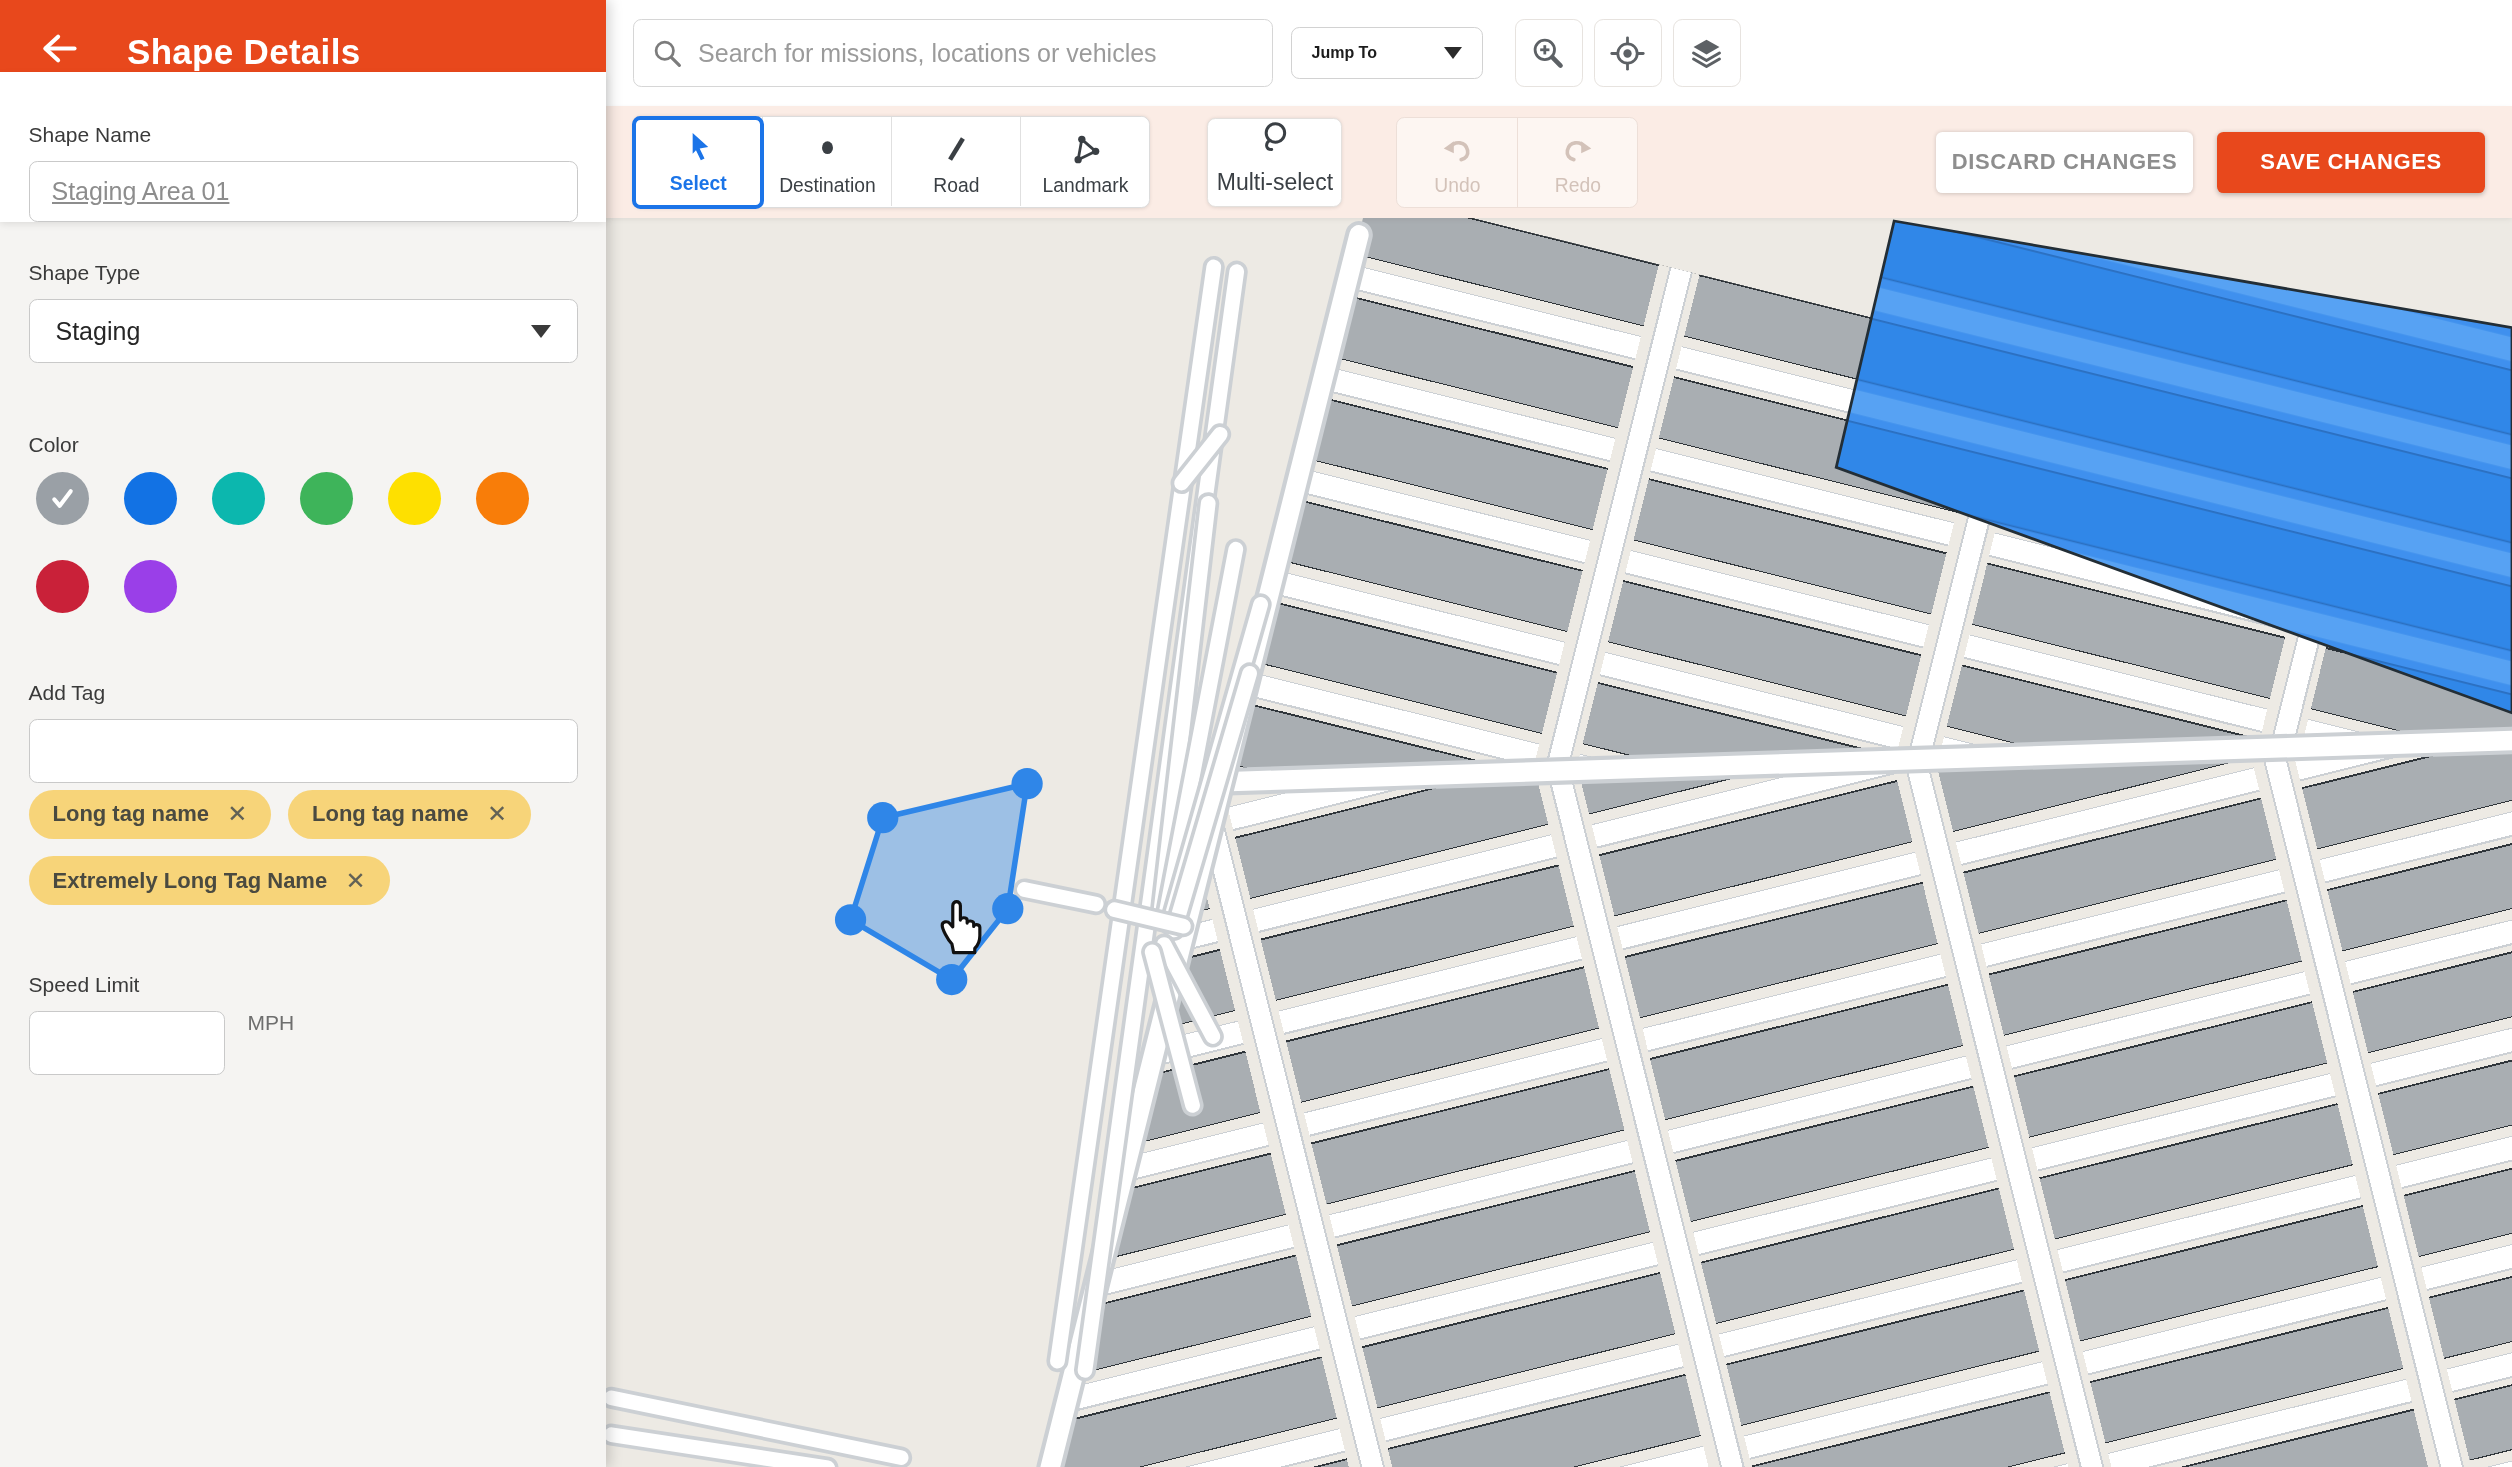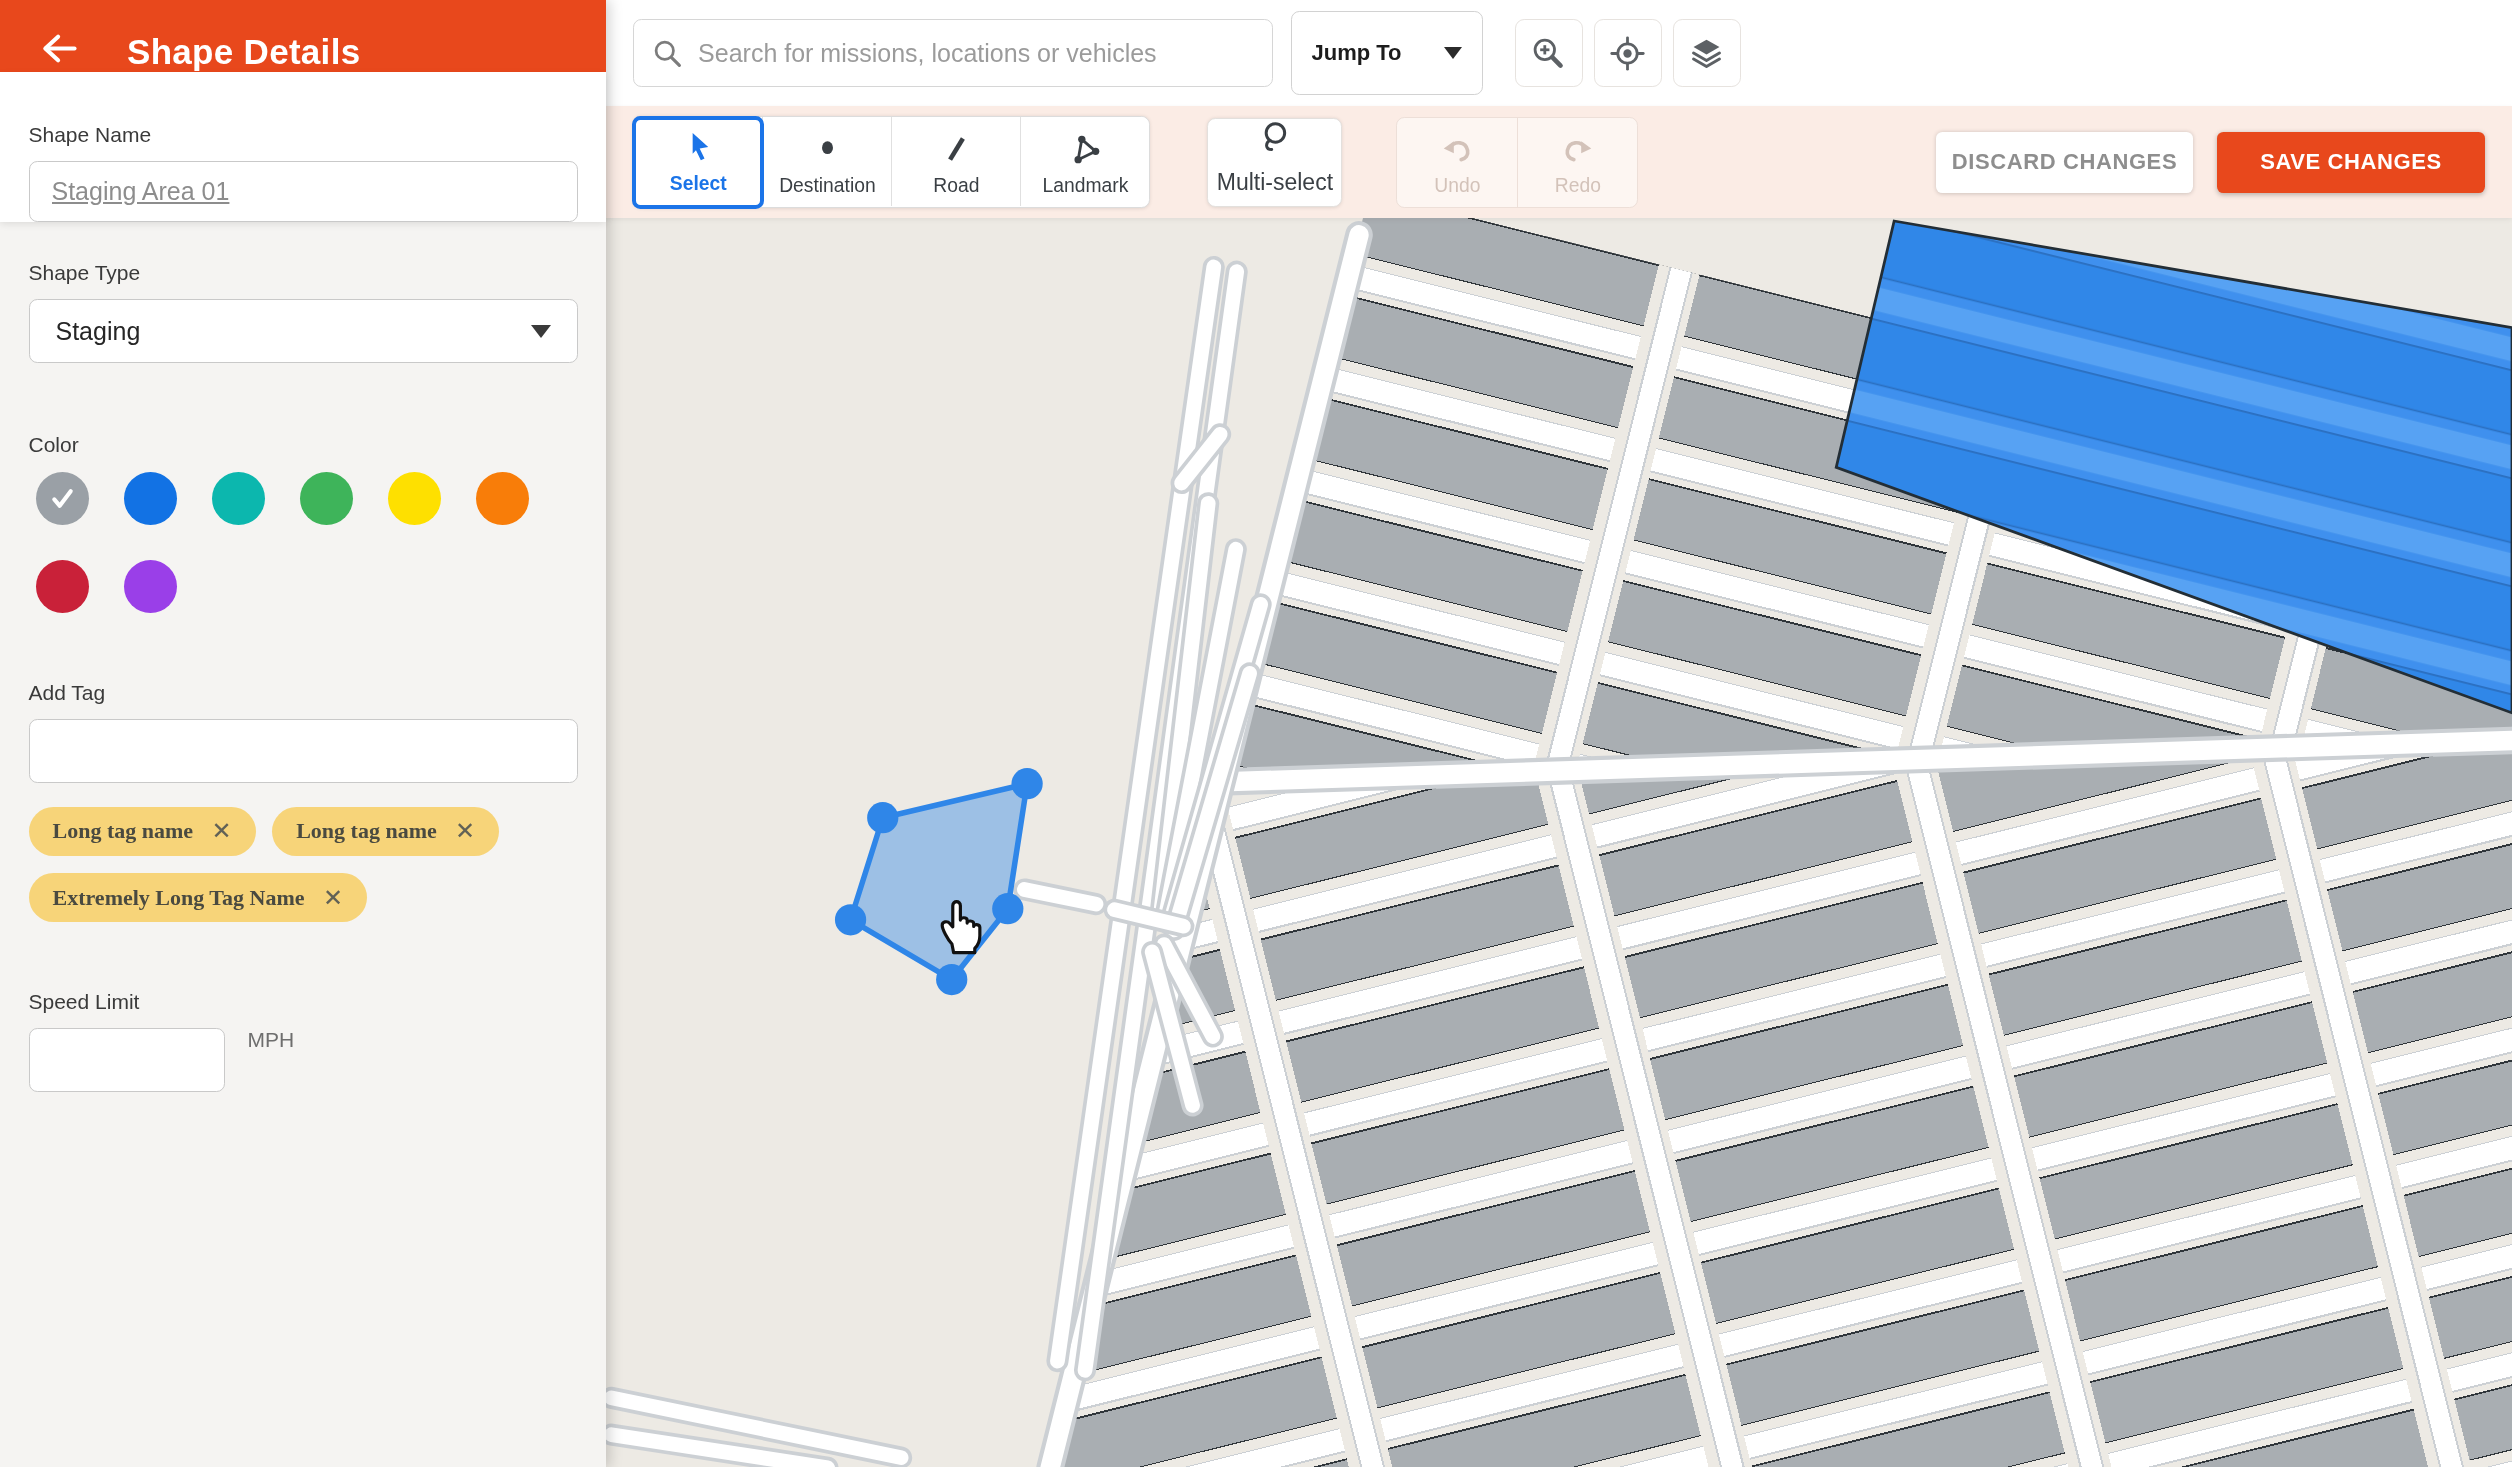--- a/index.html
+++ b/index.html
@@ -40,41 +40,41 @@
 
   .color-label { margin-top:70px; }
   .swatches { display:flex; flex-wrap:wrap; gap:35px; margin-top:14.7px; padding-left:7.4px; width:515px; }
   .swatch { width:53px; height:53px; border-radius:50%; cursor:pointer;
     display:flex; align-items:center; justify-content:center; }
   .swatch .check { display:none; }
   .swatch.selected .check { display:block; }
 
   .addtag-label { margin-top:68px; }
   .tag-input { height:64px; }
-  .tags { display:flex; flex-wrap:wrap; gap:17.5px 16.6px; margin-top:24px;font-family:Liberation Serif, serif; }
+  .tags { display:flex; flex-wrap:wrap; gap:17.5px 16.6px; margin-top:7px; }
   .tag { background:#f7d479; border-radius:25px; height:49px; display:inline-flex;
     align-items:center; padding:0 24px; gap:18.4px; }
   .tag-text { font-size:22px; font-weight:bold; color:#4a4a40; }
   .tag-x { font-size:24px; color:#626256; cursor:pointer; line-height:1; }
 
   .speed-label { margin-top:68px; }
   .speed-row { display:flex; align-items:flex-start; gap:23px; }
   .speed-input { width:196px; height:64px; }
   .unit { font-size:21px; color:#6e6e6e; }
 
   
   .topbar { position:absolute; left:0; top:0; width:1906px; height:106px; background:#fff;
     display:flex; align-items:center; padding:0 27px; z-index:20; }
   .search-box { width:640px; height:68px; border:1.8px solid #d6d6d6; border-radius:8.3px;
     display:flex; align-items:center; padding:0 18.4px; gap:14.7px; background:#fff; }
   .search-box input { border:none; outline:none; flex:1; font-size:25px; color:#333; font-family:inherit; }
   .search-box input::placeholder { color:#9b9b9b; }
-  .jump-btn { margin-left:17.5px; width:192px; height:84px; border:1.8px solid #d2d2d2; border-radius:8.3px;
+  .jump-btn { margin-left:17.5px; width:192px; height:52px; border:1.8px solid #d2d2d2; border-radius:8.3px;
     display:flex; align-items:center; justify-content:space-between; padding:0 20px;
-    font-size:22px; font-weight:600; color:#1c1c1c; background:#fff; cursor:pointer; }
+    font-size:16px; font-weight:600; color:#1c1c1c; background:#fff; cursor:pointer; }
   .jump-caret { width:0; height:0; border-left:9.2px solid transparent; border-right:9.2px solid transparent;
     border-top:12px solid #2b2b2b; }
   .iconbar { display:flex; gap:11px; margin-left:32px; }
   .icon-btn { width:68px; height:68px; border:1.8px solid #e7e3df; border-radius:9.2px; background:#fff;
     display:flex; align-items:center; justify-content:center; cursor:pointer; color:#5d6165; }
 
   
   .toolbar { position:absolute; left:0; top:106px; width:1906px; height:112px; background:#fbece5;
     display:flex; align-items:center; padding:0 27px; z-index:20; box-shadow:0 1.8px 5.5px rgba(0,0,0,.07); }
   .tool-group { display:flex; background:#fff; border:0.9px solid #dcdcdc; border-radius:8.3px;

